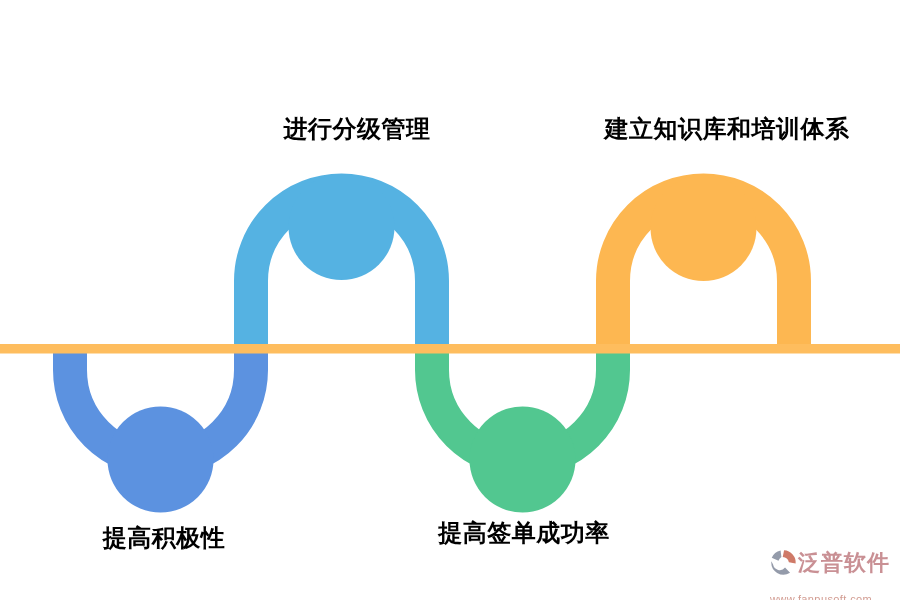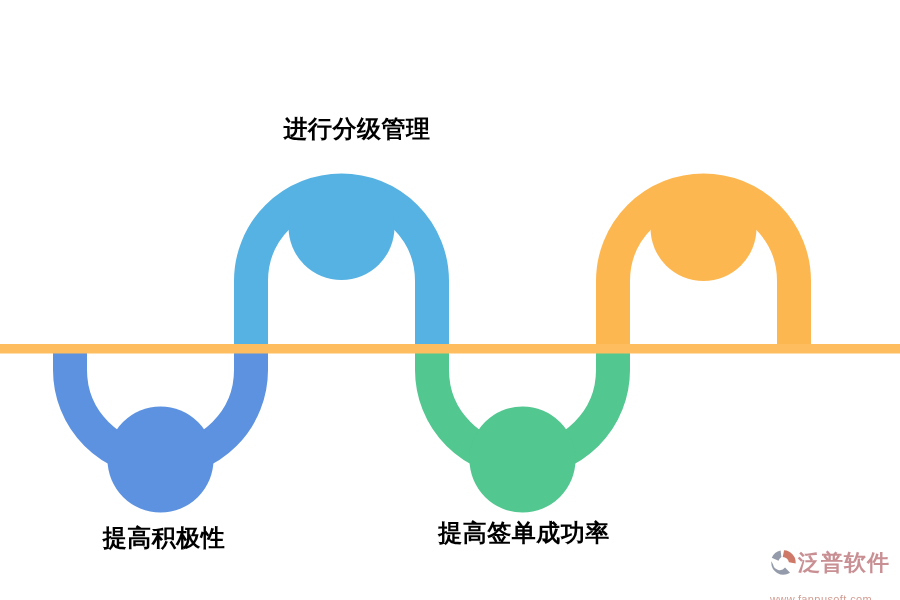--- a/index.html
+++ b/index.html
@@ -85,20 +85,21 @@
 
     <rect x="0" y="344" width="900" height="9.5" fill="#FEBD5E"></rect>
   </svg>
 
   <div class="milestone-label" style="left:357px; top:117px;">进行分级管理</div>
 
   <div class="milestone-label" style="left:164px; top:526px;">提高积极性</div>
 
   <div class="milestone-label" style="left:524px; top:521px;">提高签单成功率</div>
 
+  <div class="milestone-label" style="left:727px; top:117px;">建立知识库和培训体系</div>
 
   <div class="watermark">
     <div class="wm-row">
       <svg class="wm-logo" viewBox="0 0 28 28">
         <path d="M11,1.5 A12.5,12.5 0 0 0 1.8,9.2 L8.8,12.2 A7,7 0 0 1 11.8,8.2 Z" fill="#8C93A3"></path>
         <path d="M1.4,12.8 A12.6,12.6 0 0 0 20.8,24.6 L15.6,19.2 A7,7 0 0 1 3.2,16.2 Z" fill="#8C93A3"></path>
         <path d="M14.6,1.4 A12.6,12.6 0 0 1 26.6,15.0 L19.6,13.8 A7,7 0 0 0 13.2,8.4 Z" fill="#CB6F5C"></path>
       </svg>
       <span class="wm-brand">泛普软件</span>
     </div>

